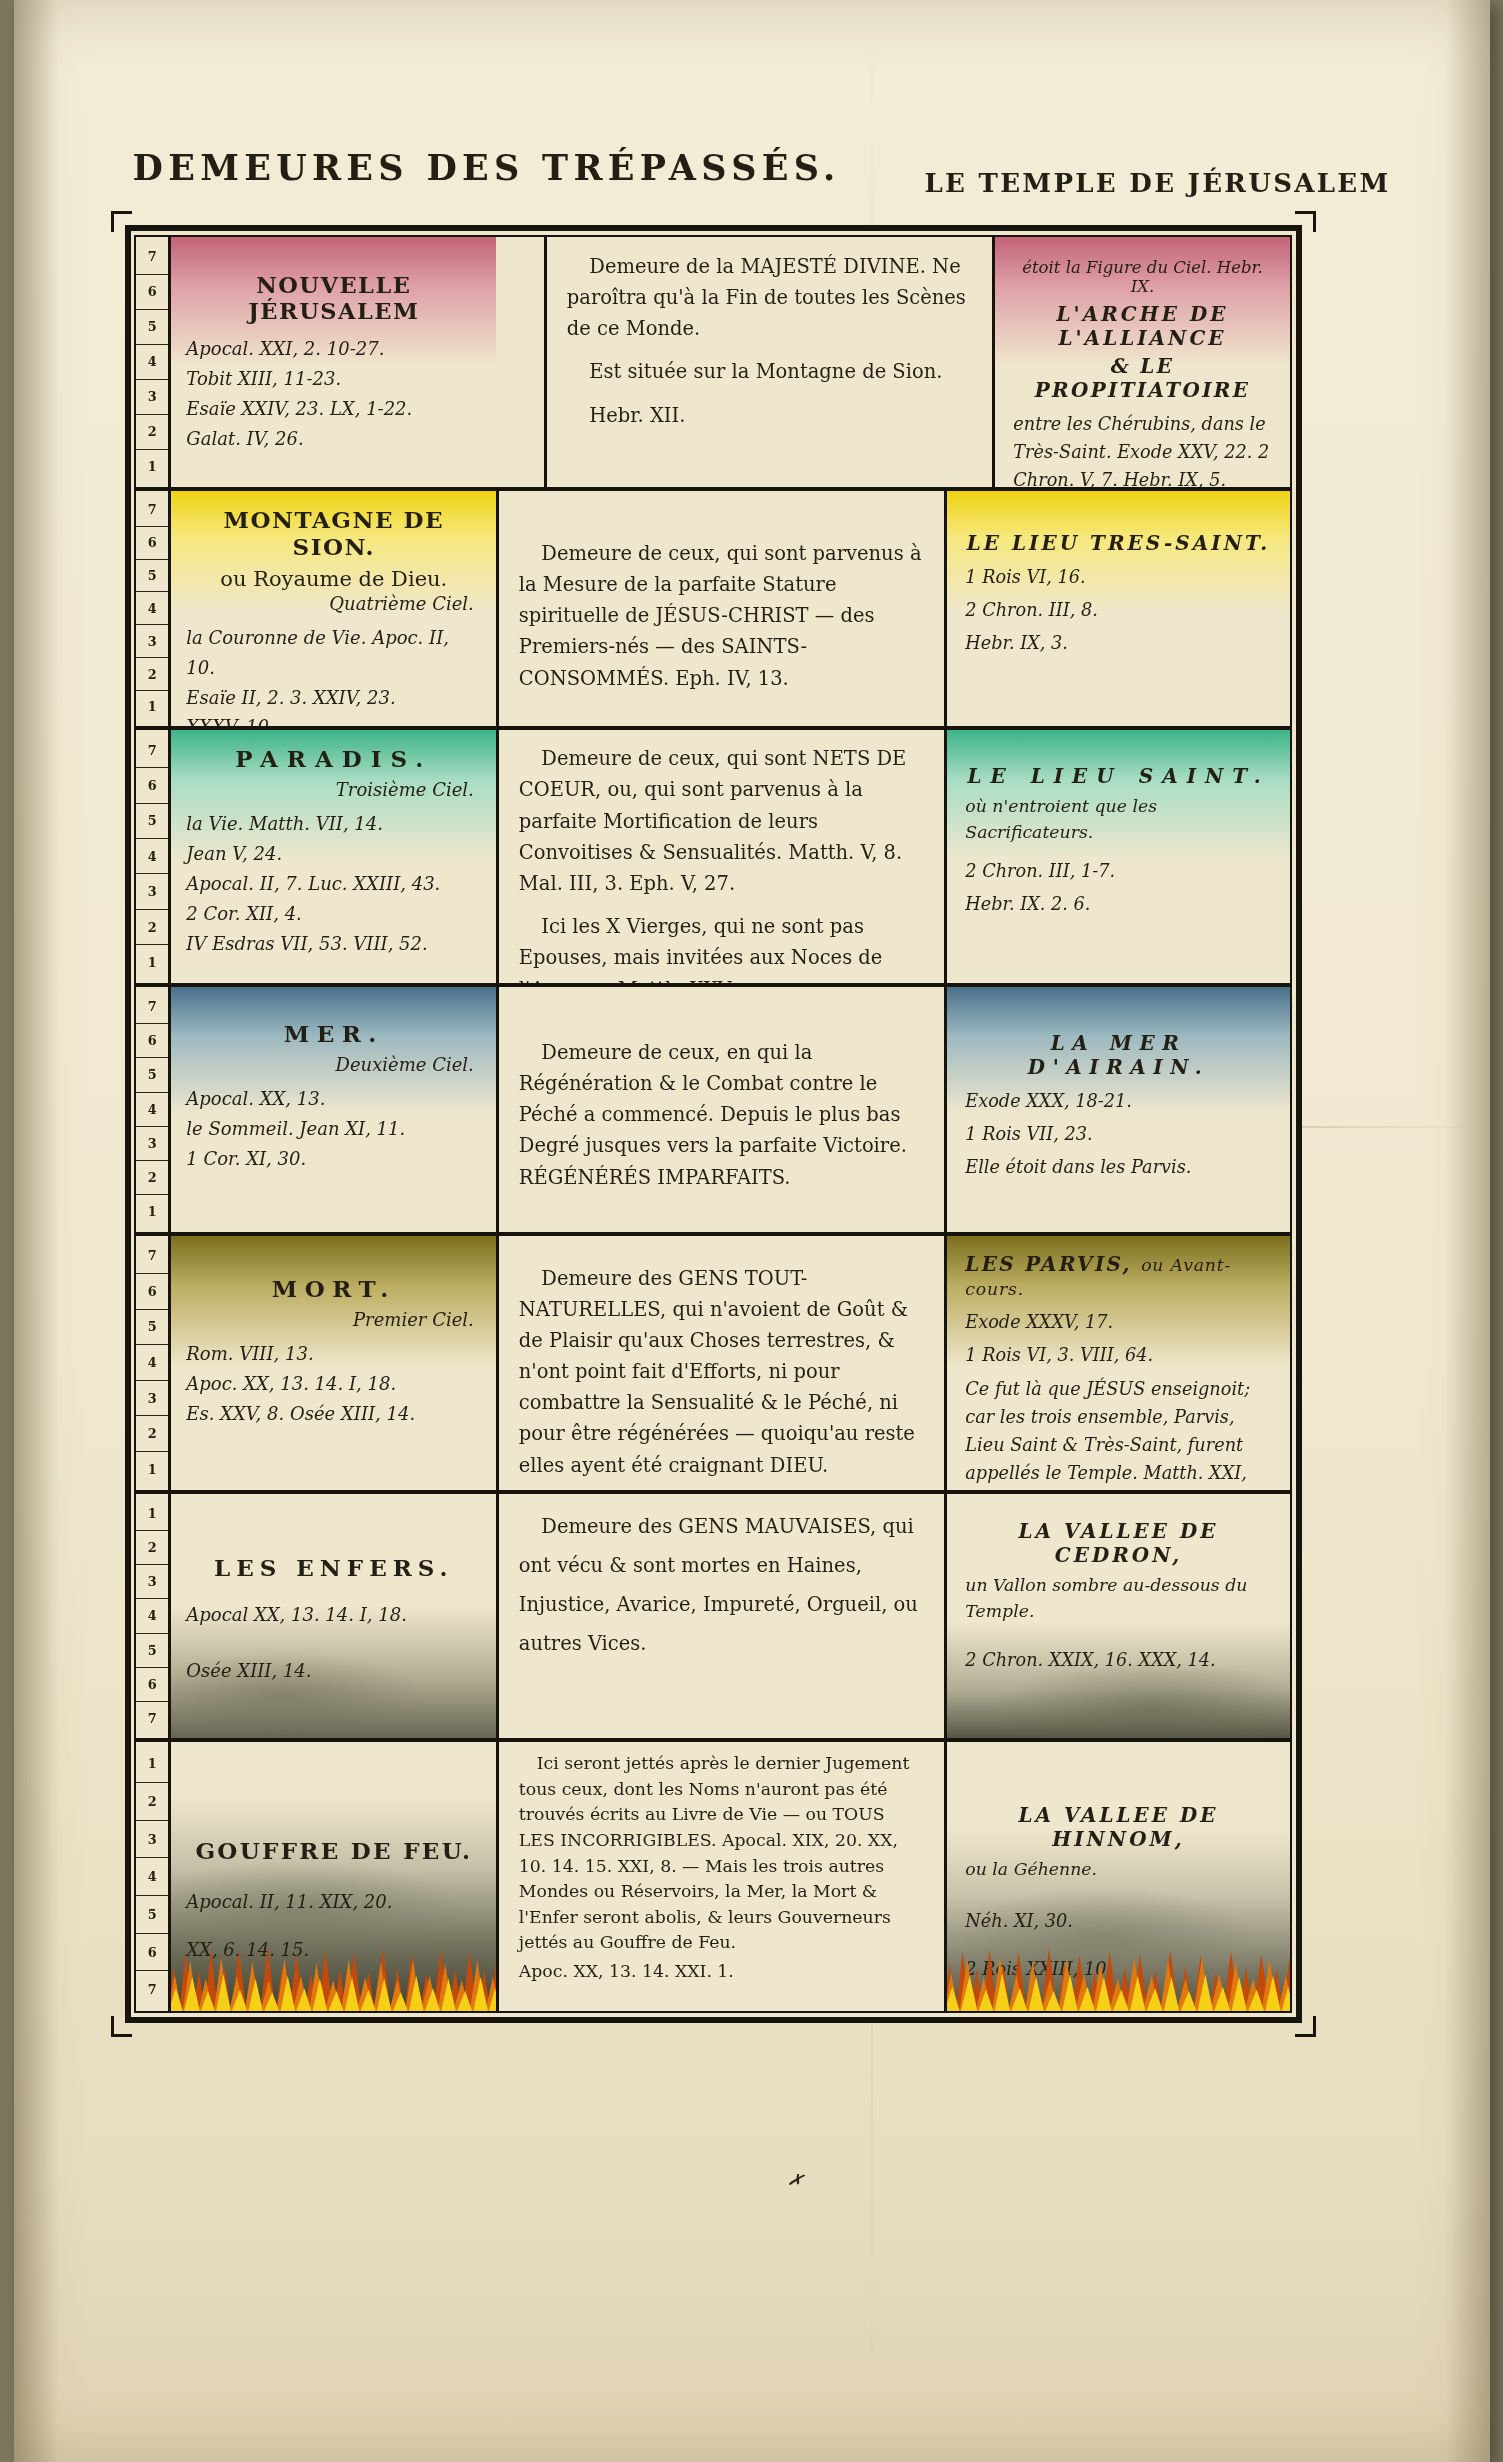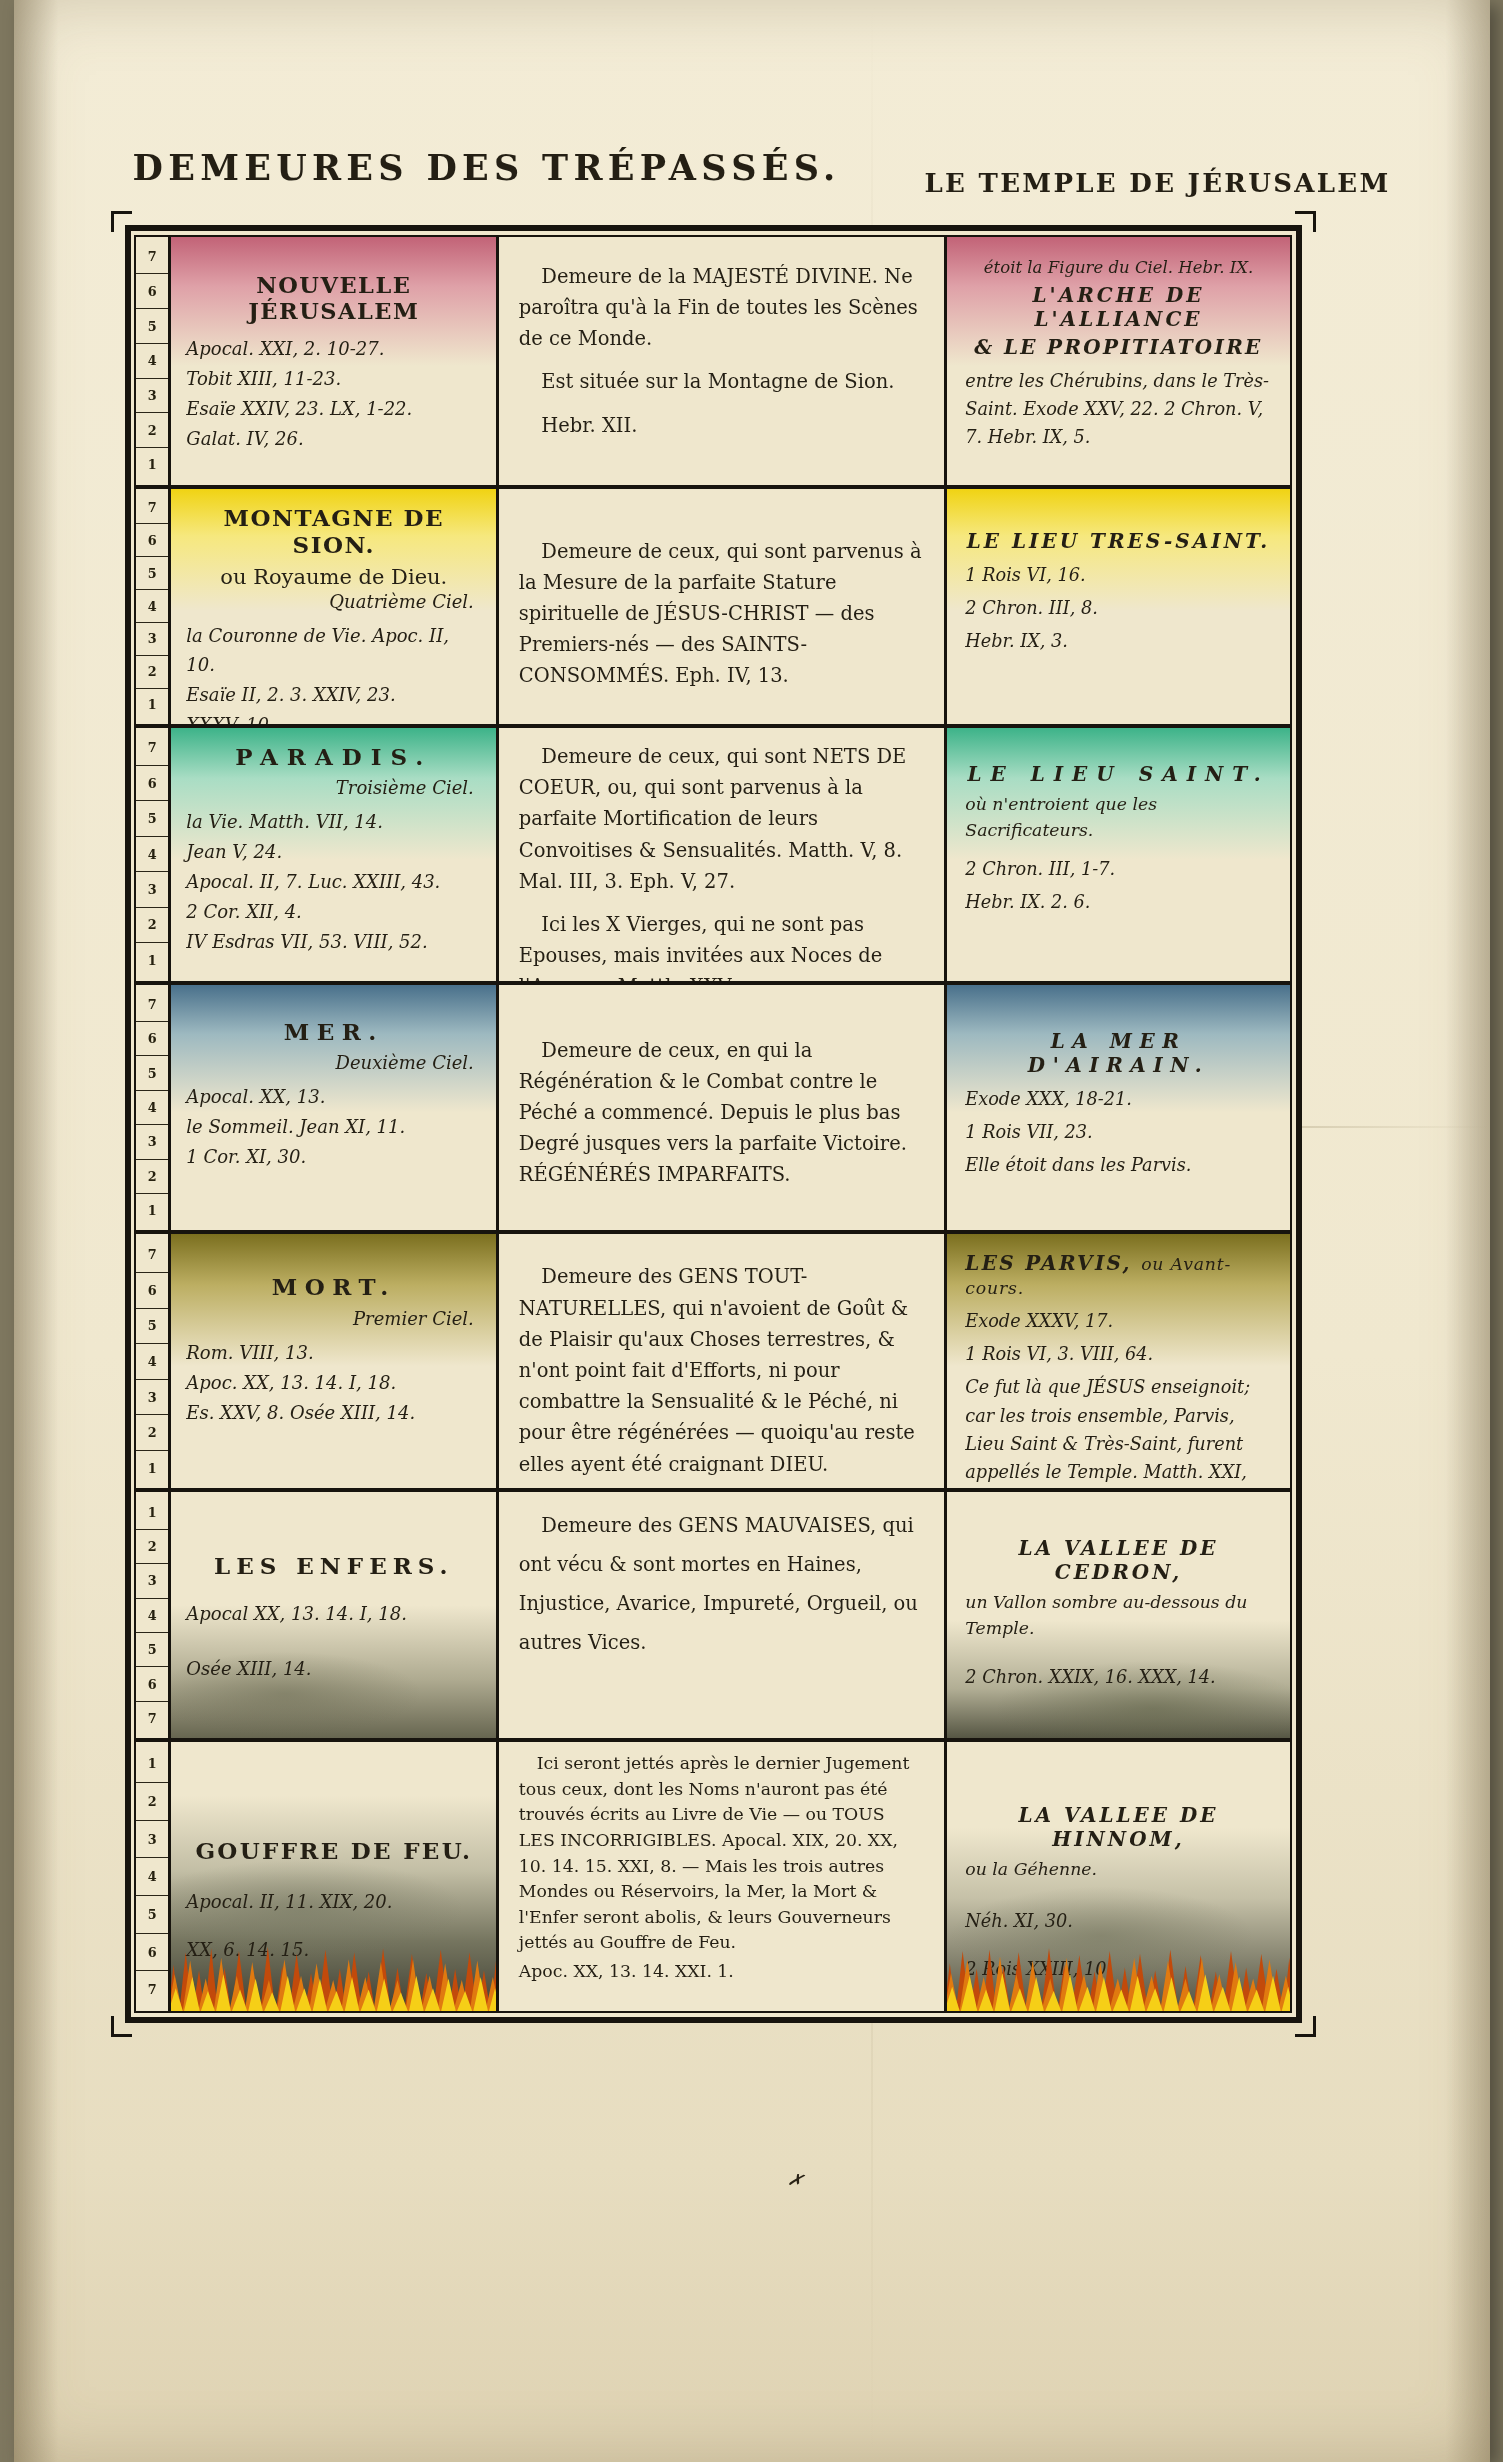--- a/index.html
+++ b/index.html
@@ -58,41 +58,41 @@
   .right .lead-top{font-style:italic;font-size:16.5px;text-align:center;margin:0 0 6px;}
   .right .cell-title{font-style:italic;font-size:20px;letter-spacing:3px;margin:1.5px 0 6px;}
   .right .title2{text-align:center;font-style:italic;font-weight:bold;font-size:20px;letter-spacing:2.3px;margin:-1.5px 0 7.5px;}
   .right .lead{font-style:italic;font-size:17.3px;margin:0 0 9px;line-height:1.5;}
   .right .refs .ref{font-size:17.7px;line-height:1.85;}
   .right .ref-para{font-style:italic;font-size:17.7px;line-height:1.6;margin-top:3px;}
   .title-suffix{font-size:17.3px;letter-spacing:0.8px;font-weight:normal;}
 
   
   .r1 .cell.left{padding-top:32px;}
-  .r1 .cell.mid{padding-top:24px;}
+  .r1 .cell.mid{padding-top:14px;margin-left:48px;}
   .r1 .cell.right{padding-top:21px;}
   .r1 .refs{margin-top:10.5px;}
   .r2 .cell.mid{padding-top:47px;}
   .r2 .cell.right{padding-top:39px;}
   .r3 .cell.right{padding-top:33px;}
   .r3 .cell-title{letter-spacing:9px;}
   .r4 .cell.left{padding-top:30px;}
   .r4 .cell.mid{padding-top:50px;}
   .r4 .cell.right{padding-top:43px;}
   .r4 .cell-title{letter-spacing:7.5px;}
   .r4 .refs{margin-top:1px;}
   .r5 .cell.left{padding-top:36px;}
   .r5 .cell.mid{padding-top:27px;}
   .r5 .cell.right{padding-top:15px;}
   .r5 .cell-title{letter-spacing:7.5px;}
   .r5 .refs{margin-top:7.5px;}
   .r5 .right .cell-title{text-align:left;letter-spacing:2.3px;}
   .r6 .cell.left{padding-top:57px;}
   .r6 .cell.mid{}
-  .r6 .cell.right{padding-top:42px;}
+  .r6 .cell.right{padding-top:24px;}
   .r6 .refs{margin-top:19.5px;}
   .r6 .refs .ref{margin-bottom:4px;}
   .r7 .cell.left{padding-top:92px;}
   .r7 .cell.mid{padding-top:9px;}
   .r7 .cell.right{padding-top:59px;}
   .r7 .mid p{font-size:17.3px;line-height:1.48;text-indent:18px;margin-bottom:3px;}
   .r7 .refs{margin-top:22.5px;}
   .r7 .refs .ref{margin-bottom:15px;}
 
   

